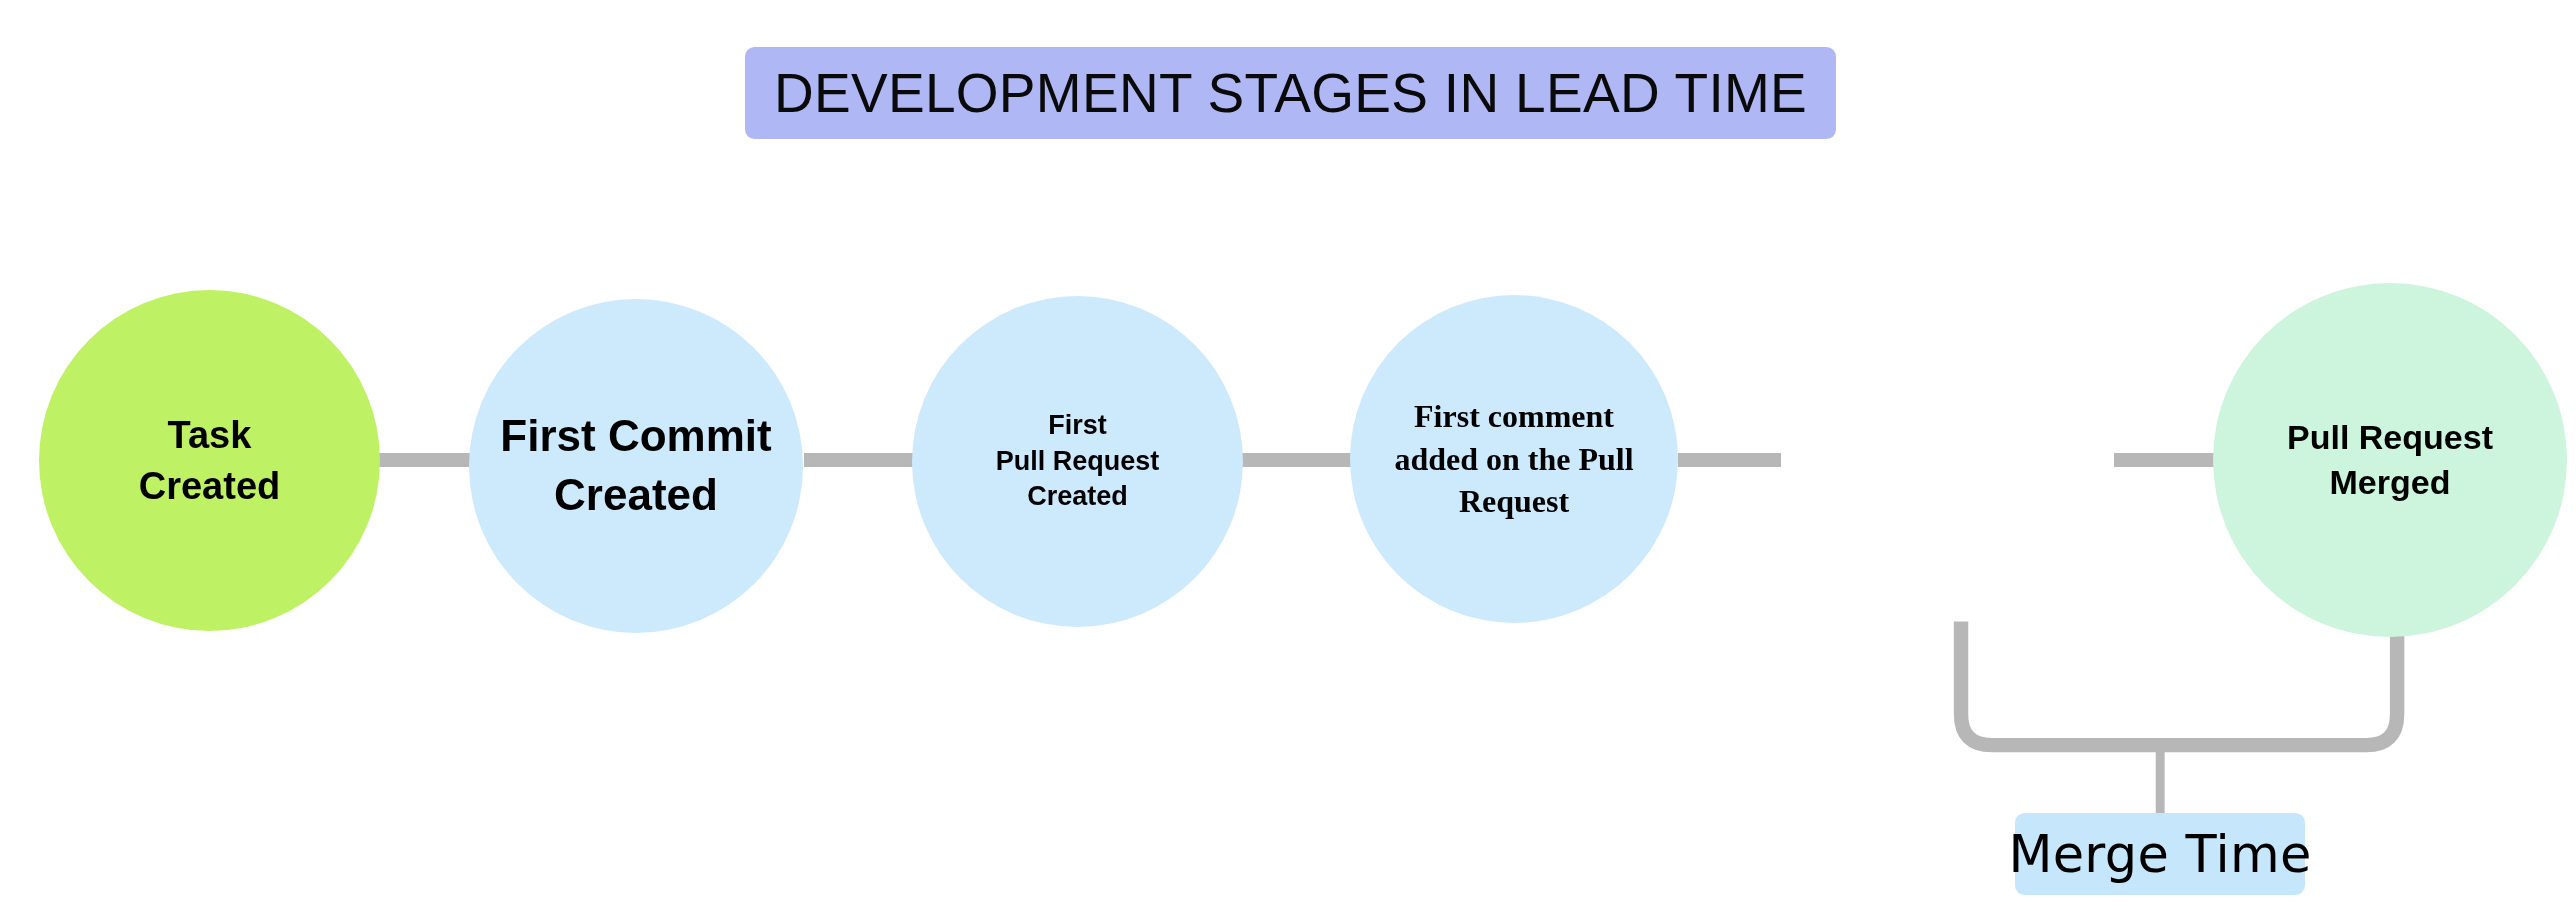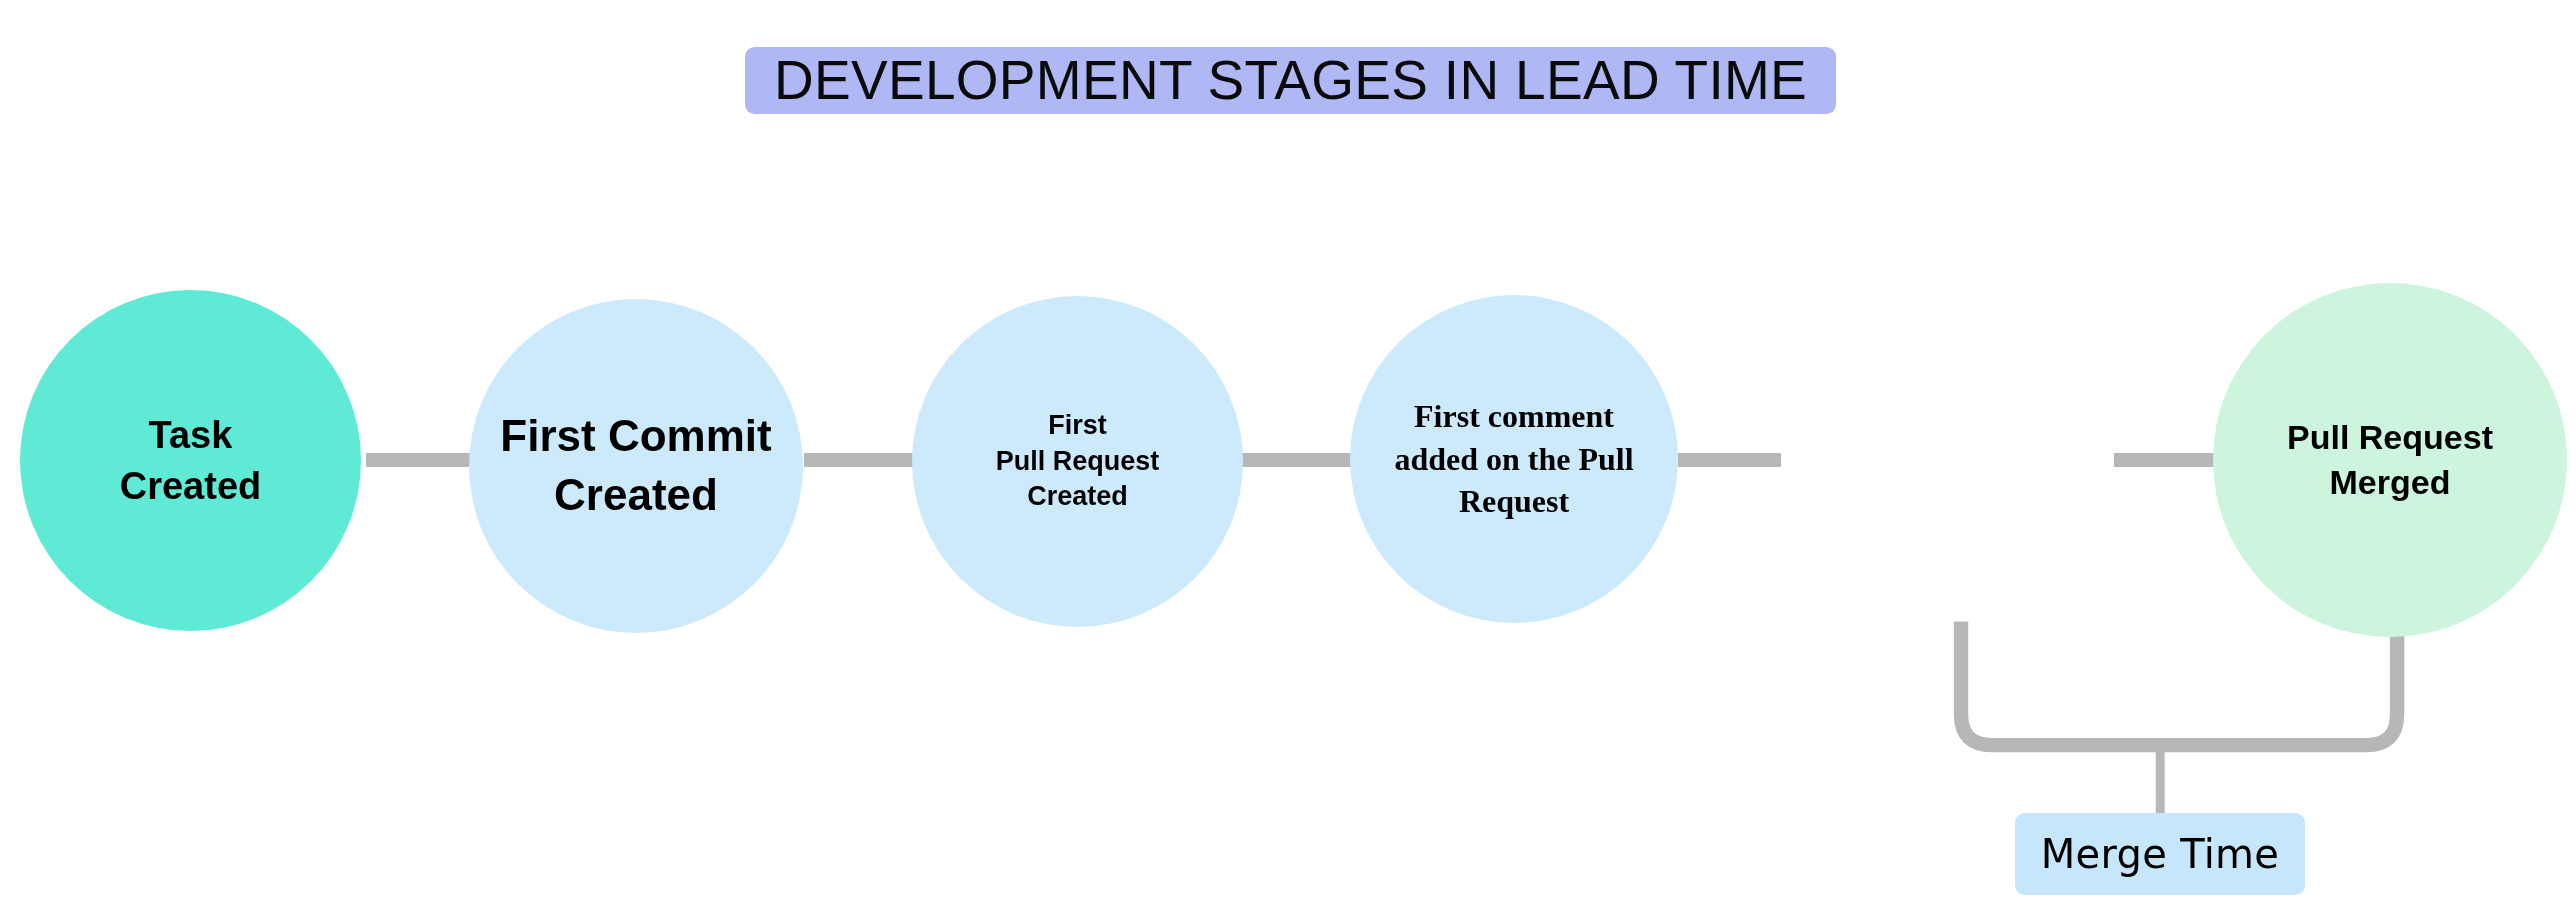--- a/index.html
+++ b/index.html
@@ -24,21 +24,21 @@
     width: 2576px;
     height: 923px;
   }
 
   
   .title-banner {
     position: absolute;
     left: 745px;
     top: 47px;
     width: 1091px;
-    height: 67px;
+    height: 92px;
     background: #b0b7f5;
     border-radius: 9.6px;
     display: flex;
     align-items: center;
     justify-content: center;
     box-sizing: border-box;
   }
   .title-text {
     font-family: "Liberation Sans", "DejaVu Sans", sans-serif;
     font-size: 55px;
@@ -95,21 +95,21 @@
     height: 82px;
     background: #c6e7fb;
     border-radius: 9.6px;
     display: flex;
     align-items: center;
     justify-content: center;
     box-sizing: border-box;
   }
   .merge-pill-text {
     font-family: "DejaVu Sans", sans-serif;
-    font-size: 40px;
+    font-size: 51px;
     font-weight: 400;
     color: #000000;
     line-height: 1;
     white-space: nowrap;
     letter-spacing: 0.3px;
   }
 </style>
 </head>
 <body>
 
@@ -128,21 +128,21 @@
   <svg id="bracket" viewBox="0 0 3750 1344" xmlns="http://www.w3.org/2000/svg">
     <path d="M 2855 905
              L 2855 1040
              Q 2855 1085 2900 1085
              L 3445 1085
              Q 3490 1085 3490 1040
              L 3490 900" fill="none" stroke="#b7b7b7" stroke-width="21" stroke-linecap="butt" stroke-linejoin="round"></path>
     <path d="M 3145 1085 L 3145 1190" fill="none" stroke="#b7b7b7" stroke-width="13" stroke-linecap="butt"></path>
   </svg>
 
-  <div class="stage" style="left:20px;top:290px;width:341px;height:341px;background:#5eead4;">
+  <div class="stage" style="left:39px;top:290px;width:341px;height:341px;background:#bef264;">
     <span class="stage-label" style="font-size:38px;">Task
 Created</span>
   </div>
 
   <div class="stage" style="left:469px;top:299px;width:334px;height:334px;background:#cdeafc;">
     <span class="stage-label" style="font-size:44px;">First Commit
 Created</span>
   </div>
 
   <div class="stage" style="left:912px;top:296px;width:331px;height:331px;background:#cdeafc;">

